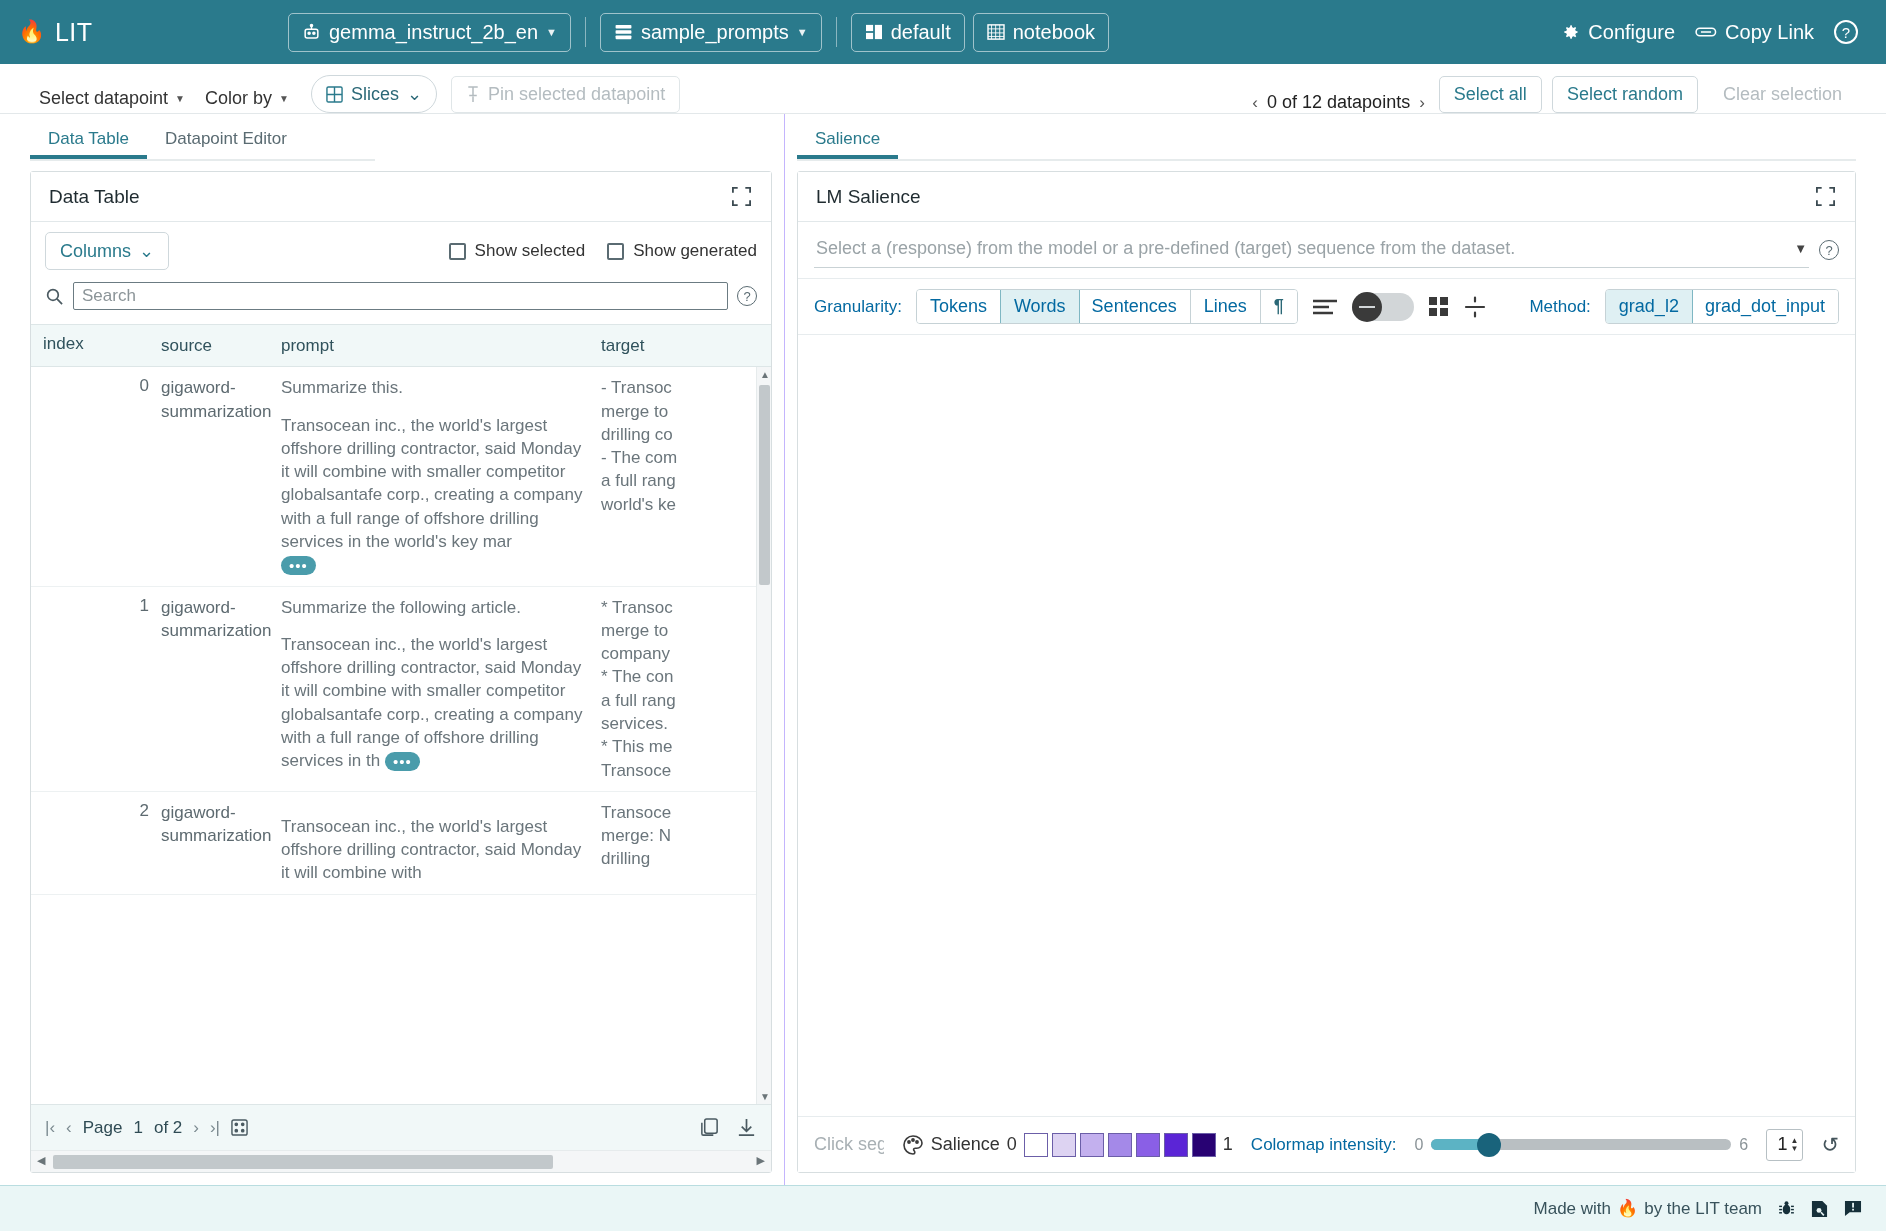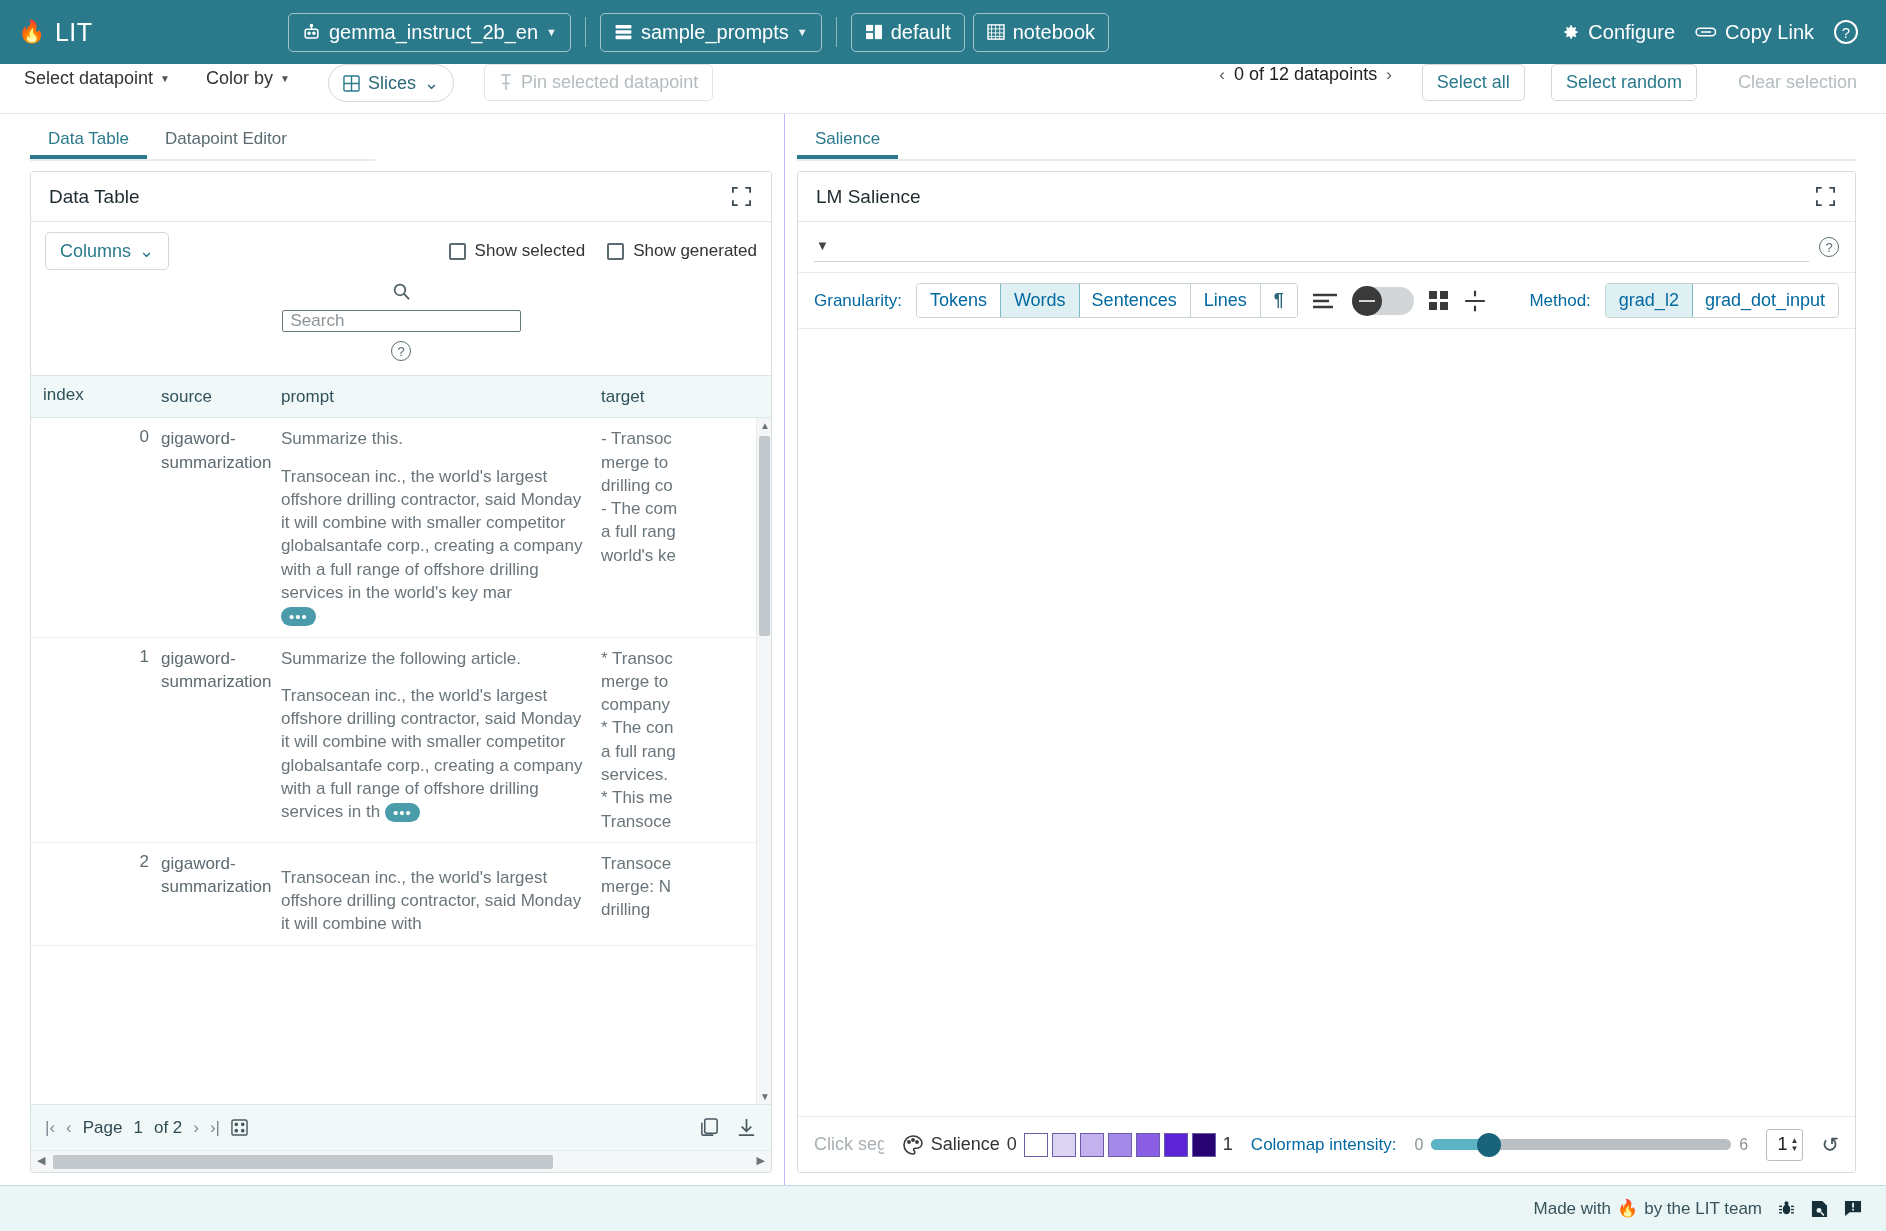--- a/index.html
+++ b/index.html
@@ -27,22 +27,22 @@
   .topbar .grow { flex:1; }
   .tbtn { display:flex; align-items:center; gap:8px; font-size:20px; cursor:pointer; padding:6px 10px; white-space:nowrap;}
   .helpcirc {
     width:24px;height:24px;border:2px solid #fff;border-radius:50%;display:inline-flex;
     align-items:center;justify-content:center;font-size:15px;line-height:1;
   }
   .layoutgroup { display:flex; gap:8px; align-items:center; }
 
   
   .toolbar {
-    height:50px; flex:0 0 50px; display:flex; align-items:flex-start; padding:0 14px;
-    background:#fff; border-bottom:1px solid #e3e8ea; gap:16px;
+    height:50px; flex:0 0 50px; display:flex; align-items:flex-end; padding:0 29px;
+    background:#fff; border-bottom:1px solid #e3e8ea; gap:0;
   }
   .tb-item { display:flex; align-items:center; gap:7px; font-size:18px; color:#333; cursor:pointer; padding:4px 10px; white-space:nowrap;}
   .tb-item .caret { font-size:10px; color:#555; }
   .tb-btn {
     border:1px solid #cfd8dc; border-radius:5px; background:#fff; color:#2a7a8c;
     font-size:18px; padding:7px 14px; display:flex; align-items:center; gap:8px; cursor:pointer;
     font-family:inherit; white-space:nowrap;
   }
   .tb-btn.disabled { color:#b4bcc0; border-color:#e0e6e8; cursor:default; }
   .tb-btn.dark { color:#2b6877;border-radius:19px; }
@@ -75,21 +75,21 @@
   .module-title { font-size:19px; color:#1f2b30; }
   .expand-ico { width:22px;height:22px; color:#3c4b52; }
 
   
   .dt-controls { padding:10px 14px 6px 14px; }
   .dt-row1 { display:flex; align-items:center; gap:0; }
   .dt-row1 .grow { flex:1; }
   .chk { display:flex; align-items:center; gap:9px; font-size:17px; color:#333; cursor:pointer; margin-left:22px; white-space:nowrap;}
   .chk .box { width:17px;height:17px;border:2px solid #5a6b72; border-radius:2px; display:inline-block; }
   .dt-row2 { display:flex; gap:10px; margin-top:7px; }
-  .dt-search { display:flex; align-items:center; gap:9px; margin-top:12px;flex-direction:column; }
+  .dt-search { display:flex; align-items:center; gap:9px; margin-top:12px; }
   .dt-search input {
     flex:1; height:28px; border:1px solid #6b7b82; border-radius:2px; padding:0 8px;
     font-size:17px; font-family:inherit; color:#333; background:#fff;
   }
   .dt-search input::placeholder { color:#8b9498; }
   .qmark { width:20px;height:20px;border:1.6px solid #5a6b72;border-radius:50%;
     display:inline-flex;align-items:center;justify-content:center;font-size:13px;color:#5a6b72;}
 
   .tablewrap { flex:1; min-height:0; display:flex; flex-direction:column; margin-top:8px; }
   .thead {
@@ -497,20 +497,21 @@
           <span class="module-title">LM Salience</span>
           <span class="expand-ico">
             <svg width="21" height="21" viewBox="0 0 22 22" fill="none" stroke="#3c4b52" stroke-width="1.9">
               <path d="M2 7V2h5M20 7V2h-5M2 15v5h5M20 15v5h-5"></path>
             </svg>
           </span>
         </div>
 
         <div class="sal-select">
           <div class="field">
+            <span>Select a (response) from the model or a pre-defined (target) sequence from the dataset.</span>
             <span class="car">▼</span>
           </div>
           <span class="qmark">?</span>
         </div>
 
         <div class="sal-controls">
           <span class="lbl">Granularity:</span>
           <div class="segmented">
             <div class="seg">Tokens</div>
             <div class="seg active">Words</div>

